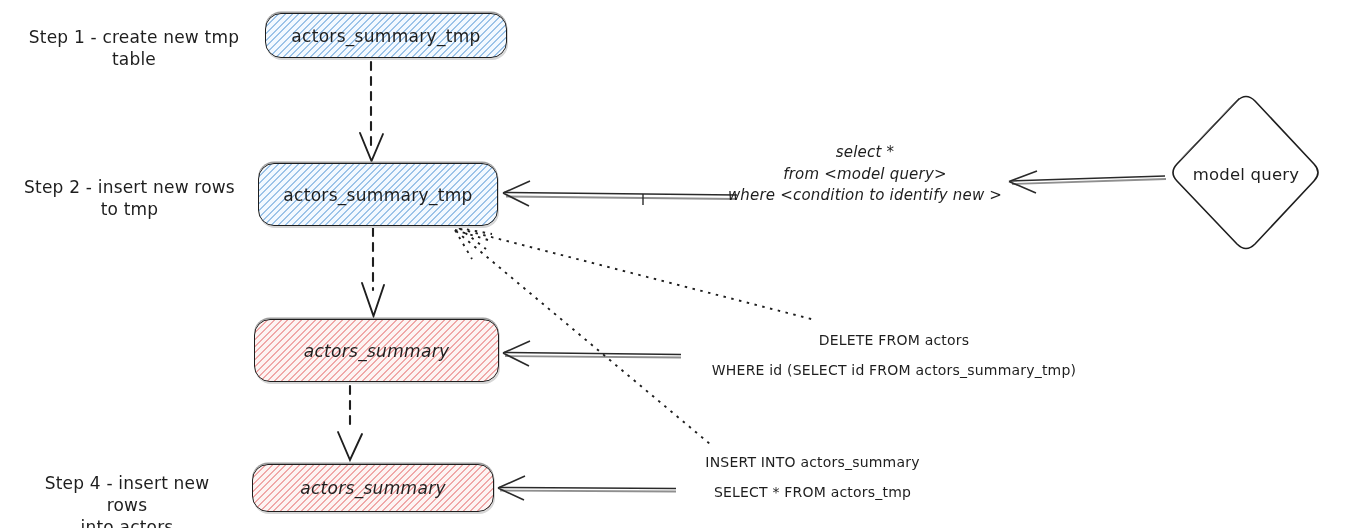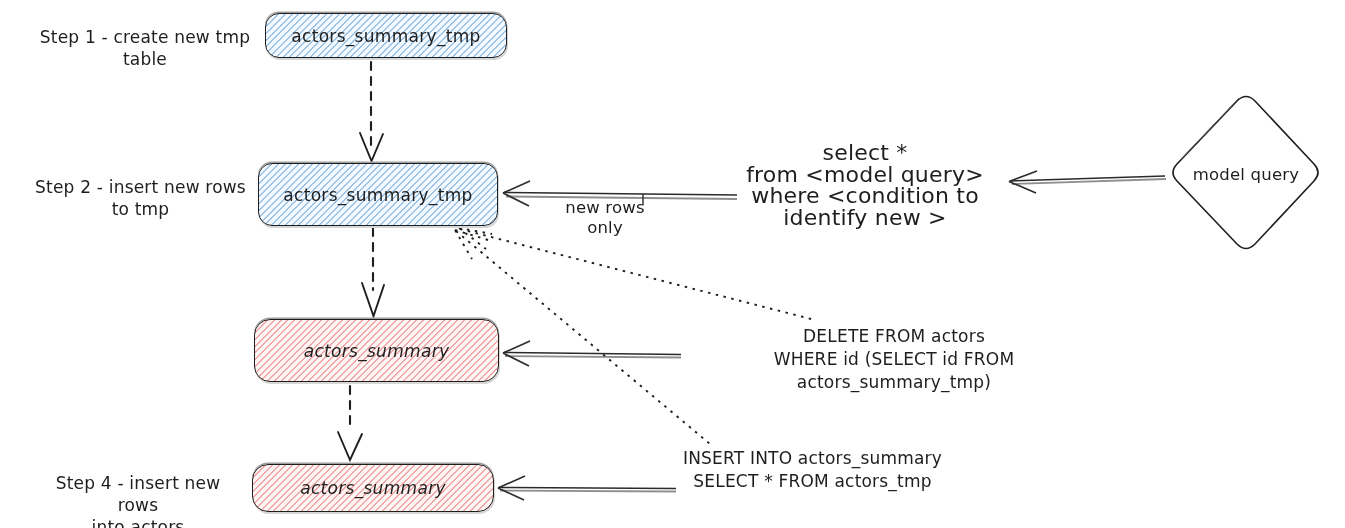--- a/index.html
+++ b/index.html
@@ -28,29 +28,29 @@
     color: var(--ink, #1e1e1e);
     text-align: center;
     white-space: pre-line;
     letter-spacing: 0.2px;
     line-height: 22px;
     font-size: 17px;
   }
   .step-label {
     font-size: 17px;
     line-height: 22px;
-    margin-left: 11px;
   }
   .sql {
-    font-size: 17px;
-    line-height: 23px;
+    font-size: 14px;
+    line-height: 30px;
   }
   .sql-lc {
-    font-size: 22px;
+    font-size: 15px;
     line-height: 21.5px;
+    font-style: italic;
   }
   .small-note {
     font-size: 16.5px;
     line-height: 20px;
   }
   .node {
     position: absolute;
     border: 1.7px solid var(--ink, #1e1e1e);
     border-radius: 16px;
     display: flex;
@@ -62,21 +62,20 @@
     box-sizing: border-box;
   }
   .node.blue {
     background: repeating-linear-gradient(
       135deg,
       var(--blue-bg, #f3f9ff) 0px,
       var(--blue-bg, #f3f9ff) 3.4px,
       var(--blue-stripe, #9cc3e8) 3.4px,
       var(--blue-stripe, #9cc3e8) 4.8px
     );
-    border-radius: 14px;
   }
   .node.pink {
     background: repeating-linear-gradient(
       135deg,
       var(--pink-bg, #fdf4f3) 0px,
       var(--pink-bg, #fdf4f3) 3.4px,
       var(--pink-stripe, #f0a8a8) 3.4px,
       var(--pink-stripe, #f0a8a8) 4.8px
     );
     font-style: italic;
@@ -152,21 +151,20 @@
   <div class="txt step-label" style="left:22px; top:176px; width:215px;">Step 2 - insert new rows
 to tmp</div>
   <div class="txt step-label" style="left:22px; top:472px; width:210px;">Step 4 - insert new rows
 into actors</div>
 
   <div class="node blue" style="left:265px; top:13px; width:242px; height:45px;">actors_summary_tmp</div>
   <div class="node blue" style="left:258px; top:163px; width:240px; height:63px;">actors_summary_tmp</div>
   <div class="node pink" style="left:254px; top:319px; width:245px; height:63px;">actors_summary</div>
   <div class="node pink" style="left:252px; top:464px; width:242px; height:48px;">actors_summary</div>
 
-  <div class="txt small-note" style="left:545px; top:198px; width:120px;">new rows only</div>
 
   <div class="txt sql-lc" style="left:715px; top:142px; width:300px;">select *
 from &lt;model query&gt;
 where &lt;condition to identify new &gt;</div>
 
   <div class="txt sql" style="left:678px; top:325px; width:432px;">DELETE FROM actors
 WHERE id (SELECT id FROM actors_summary_tmp)</div>
 
   <div class="txt sql" style="left:680px; top:447px; width:265px;">INSERT INTO actors_summary
 SELECT * FROM actors_tmp</div>

